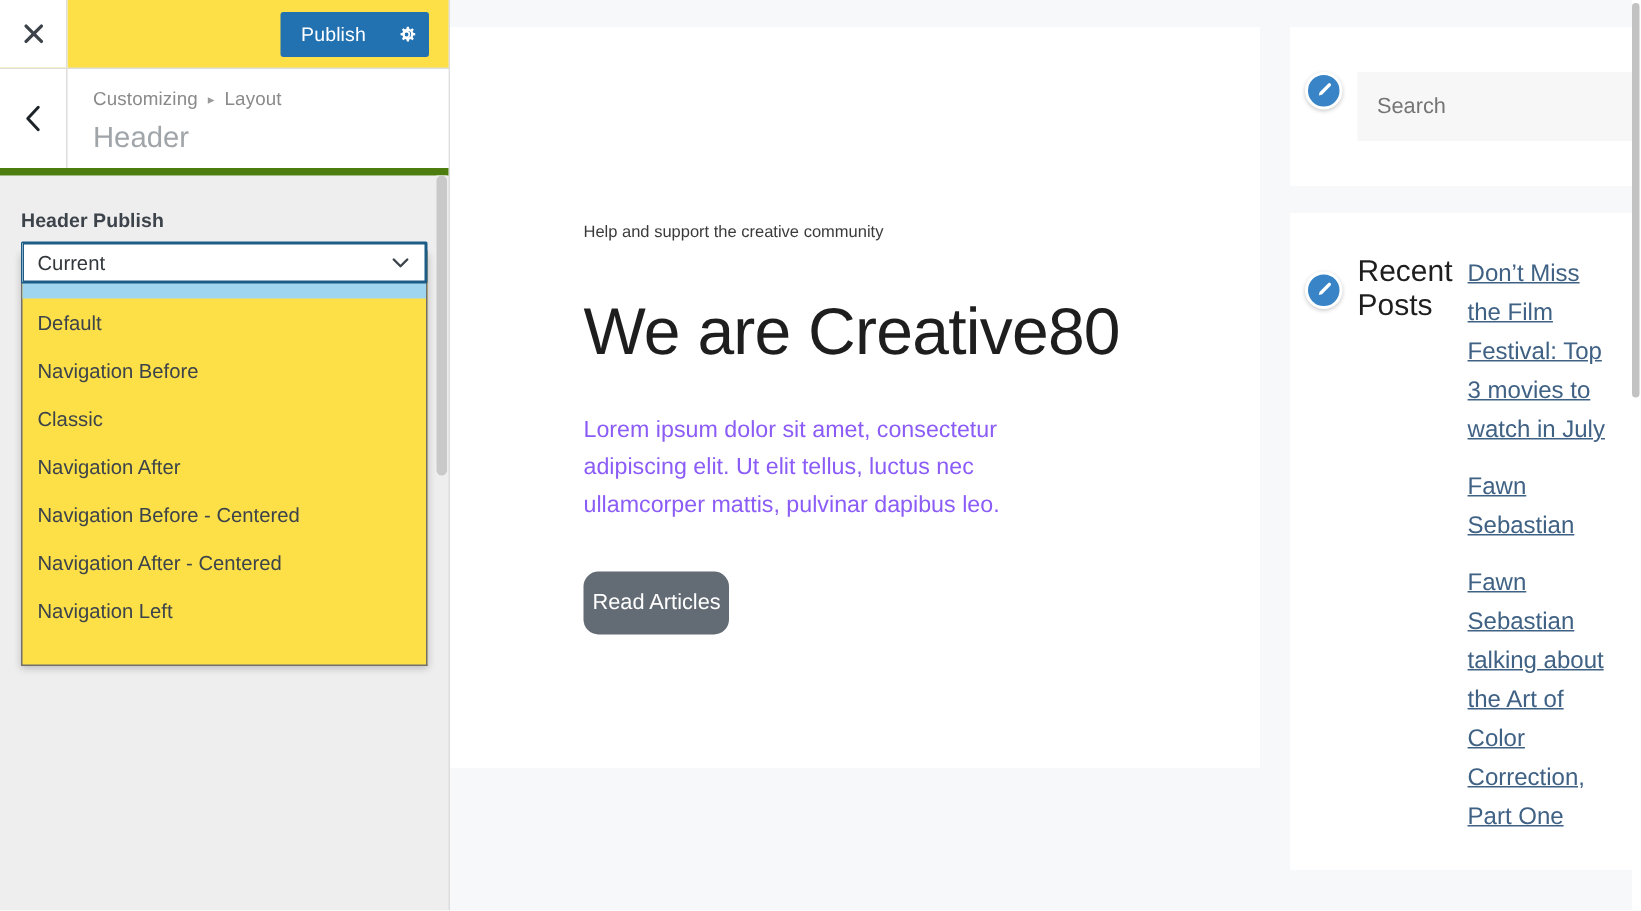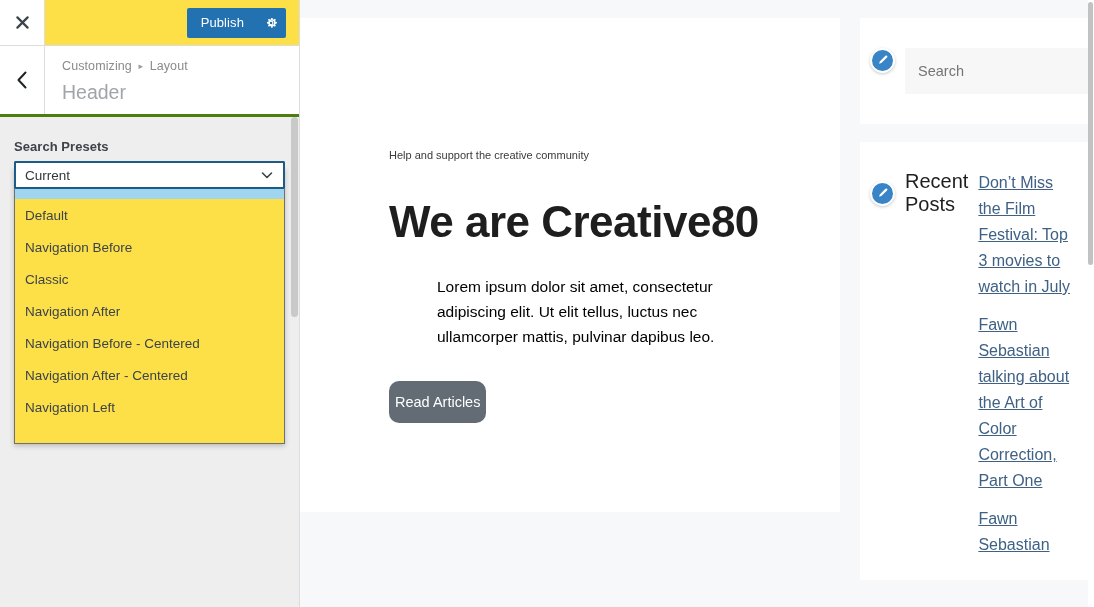--- a/index.html
+++ b/index.html
@@ -46,21 +46,21 @@
     letter-spacing: .1px;
   }
   .cz-gear {
     background: #2271b1; height: 30px; width: 30px;
     display: flex; align-items: center; justify-content: center;
     cursor: pointer; border-radius: 0 2px 2px 0;
   }
 
   .cz-header {
     height: 71px; background: #fff;
-    border-bottom: 3px solid #4d7c0f;
+    border-bottom: 5px solid #4d7c0f;
     display: flex; align-items: stretch;
   }
   .cz-back {
     width: 45px;
     display: flex; align-items: center; justify-content: center;
     border-right: 1px solid #ddd;
     cursor: pointer;
   }
   .cz-titles {
     flex: 1; padding: 12px 0 0 17px;
@@ -170,26 +170,26 @@
     padding: 0 0 0 0;
     margin-left: 0;
   }
   .hero { padding: 128px 40px 0 89px; }
   .hero-eyebrow {
     font-size: 11px; color: #3a3a3a; line-height: 18px;
     max-width: 230px;
   }
   .hero-title {
     font-size: 44px; line-height: 52px; color: #1e1e1e;
-    font-weight: 700; margin-top: 32px;
+    font-weight: 400; margin-top: 32px;
     letter-spacing: -.5px;
   }
   .hero-body {
-    font-size: 15.5px; line-height: 25px; color: #000000;
-    margin-top: 26px; max-width: 310px; margin-left: 48px;
+    font-size: 15.5px; line-height: 25px; color: #8b5cf6;
+    margin-top: 26px; max-width: 310px;
   }
   .hero-btn {
     display: inline-block; margin-top: 32px;
     background: #636b74; color: #ffffff;
     font-size: 14.5px; padding: 13px 6px;
     border: none; cursor: pointer; border-radius: 10px;
   }
 
   .sidebar-col { width: 234px; padding-top: 0; }
   .widget {
@@ -262,21 +262,21 @@
         <div class="cz-breadcrumb">
           <span>Customizing</span>
           <span class="sep">▸</span>
           <span>Layout</span>
         </div>
         <div class="cz-panel-title">Header</div>
       </div>
     </div>
 
     <div class="cz-body">
-      <div class="cz-label">Search Presets</div>
+      <div class="cz-label">Header Publish</div>
 
       <div class="cz-select">
         <span class="cz-select-value">Current</span>
         <span class="cz-caret">
           <svg width="14" height="14" viewBox="0 0 14 14" aria-hidden="true">
             <path d="M2.5 5 L7 9.5 L11.5 5" stroke="#3c434a" stroke-width="1.6" fill="none" stroke-linecap="round" stroke-linejoin="round"></path>
           </svg>
         </span>
       </div>
 
@@ -331,22 +331,22 @@
           <div class="widget-title-row">
             <div class="edit-pencil">
               <svg width="13" height="13" viewBox="0 0 16 16" aria-hidden="true">
                 <path fill="#ffffff" d="M11.6 2.2a1.4 1.4 0 012 2l-7 7-2.7.7.7-2.7 7-7z"></path>
               </svg>
             </div>
             <div class="widget-title">Recent Posts</div>
           </div>
           <ul class="post-list" id="post-list">
               <li><a class="post-link">Don’t Miss the Film Festival: Top 3 movies to watch in July</a></li>
+              <li><a class="post-link">Fawn Sebastian</a></li>
               <li><a class="post-link">Fawn Sebastian talking about the Art of Color Correction, Part One</a></li>
-              <li><a class="post-link">Fawn Sebastian</a></li>
             </ul>
         </div>
 
       </div>
     </div>
 
     <div class="pv-scroll-track">
       <div class="pv-scroll-thumb"></div>
     </div>
   </div>

